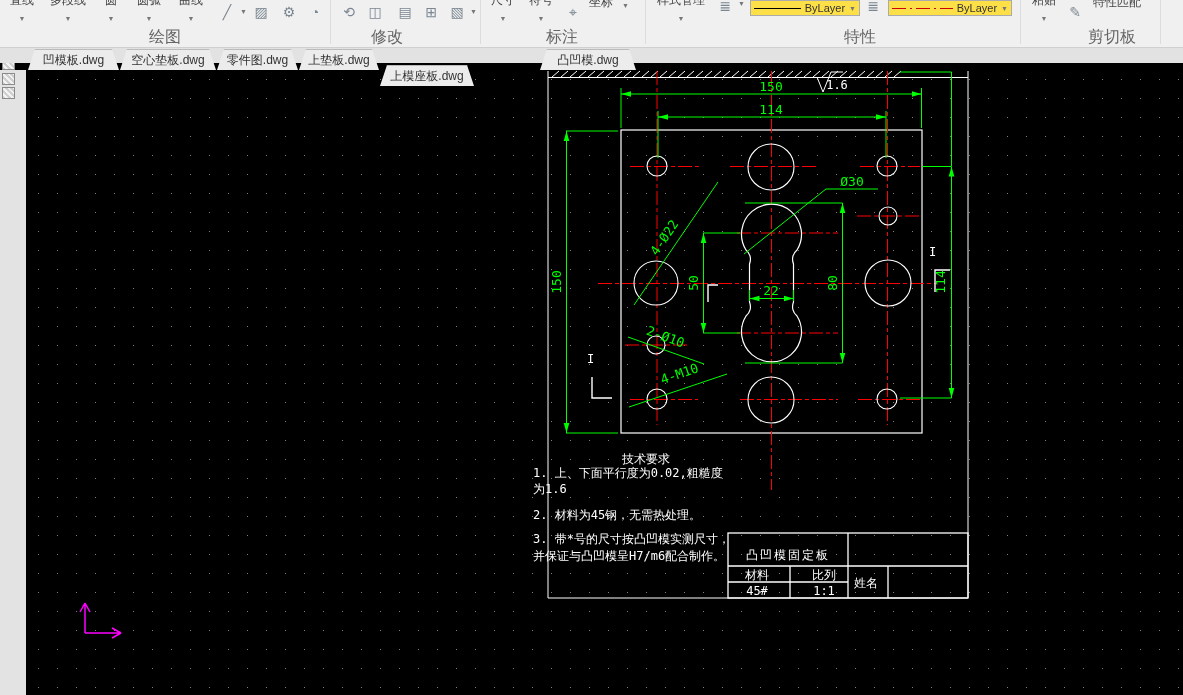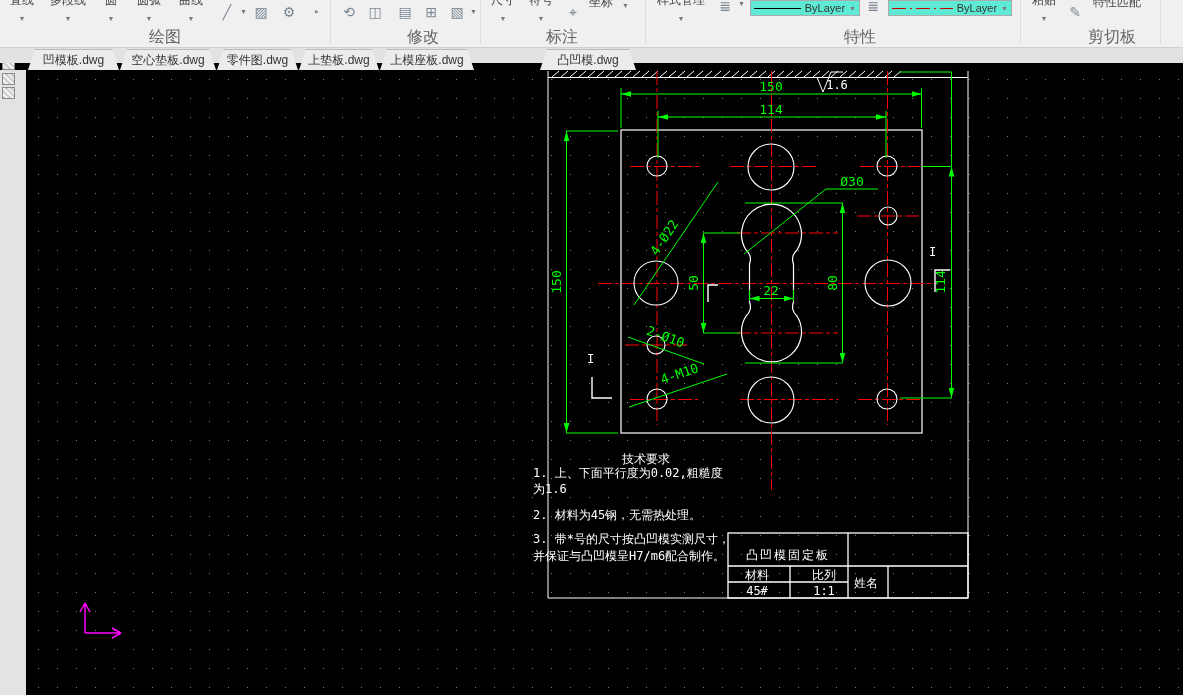--- a/index.html
+++ b/index.html
@@ -11,21 +11,21 @@
   .ribbon { position:absolute; left:0; top:0; width:1183px; height:48px;
             background:#f0f0f0; border-bottom:1px solid #d0d0d0; z-index:5; }
   .rsep { position:absolute; top:0; width:1px; height:44px; background:#dcdcdc; }
   .glabel { position:absolute; top:27px; font-size:16px; color:#666; text-align:center; width:80px; }
   .bigbtn { position:absolute; top:-8px; text-align:center; font-size:12px; color:#444; cursor:default; }
   .bigbtn .cap { display:block; }
   .bigbtn .car { display:block; font-size:7px; color:#777; margin-top:6px; }
   .sicon { position:absolute; top:2px; width:22px; height:20px; text-align:center;
            font-size:14px; color:#7a8691; line-height:20px; }
   .tinycar { position:absolute; top:8px; font-size:7px; color:#777; }
-  .combo { position:absolute; top:0px; height:16px; background:#5eead4; border:1px solid #ababab;
+  .combo { position:absolute; top:0px; height:16px; background:#fde047; border:1px solid #ababab;
            font-size:11px; color:#333; display:flex; align-items:center; padding:0 3px; gap:4px; }
   .swatch-black { width:52px; height:1px; background:#000; }
   .swatch-red { width:64px; height:1px;
      background:repeating-linear-gradient(90deg,#c00 0 14px,transparent 14px 18px,#c00 18px 20px,transparent 20px 24px); }
   .combo .cv { flex:0 0 auto; }
   .combo .dd { font-size:7px; color:#777; }
 
   
   .tabbar { position:absolute; left:0; top:48px; width:1183px; height:15px;
             background:#e2e2e2; z-index:5; }
@@ -200,21 +200,21 @@
     <div class="sicon" style="left:304px;">◔</div>
     <div class="glabel" style="left:125px;">绘图</div>
     <div class="rsep" style="left:330px;"></div>
 
     <div class="sicon" style="left:338px;">⟲</div>
     <div class="sicon" style="left:364px;">◫</div>
     <div class="sicon" style="left:394px;">▤</div>
     <div class="sicon" style="left:420px;">⊞</div>
     <div class="sicon" style="left:446px;">▧</div>
     <div class="tinycar" style="left:470px;">▼</div>
-    <div class="glabel" style="left:383px;">修改</div>
+    <div class="glabel" style="left:347px;">修改</div>
     <div class="rsep" style="left:480px;"></div>
 
     <div class="bigbtn" style="left:488px;width:30px;">
         <span class="cap">尺寸</span>
         <span class="car">▼</span>
       </div>
     <div class="bigbtn" style="left:526px;width:30px;">
         <span class="cap">符号</span>
         <span class="car">▼</span>
       </div>
@@ -256,21 +256,21 @@
       </div>
     <div class="glabel" style="left:1072px;">剪切板</div>
     <div class="rsep" style="left:1160px;"></div>
   </div>
 
   <div class="tabbar">
     <div class="tab" style="left:28px;width:91px;"><span>凹模板.dwg</span></div>
     <div class="tab" style="left:120px;width:96px;"><span>空心垫板.dwg</span></div>
     <div class="tab" style="left:217px;width:81px;text-align:center;"><span>零件图.dwg</span></div>
     <div class="tab" style="left:299px;width:80px;"><span>上垫板.dwg</span></div>
-    <div class="tab" style="left:380px;width:94px;"><span>上模座板.dwg</span></div>
+    <div class="tab" style="left:380px;width:94px;margin-top:16px;"><span>上模座板.dwg</span></div>
     <div class="tab" style="left:540px;width:96px;"><span>凸凹模.dwg</span></div>
   </div>
 
   <div class="dock">
     <div class="dockicon" style="top:-12px;"></div>
     <div class="dockicon" style="top:3px;"></div>
     <div class="dockicon" style="top:17px;"></div>
   </div>
 
 </div>

